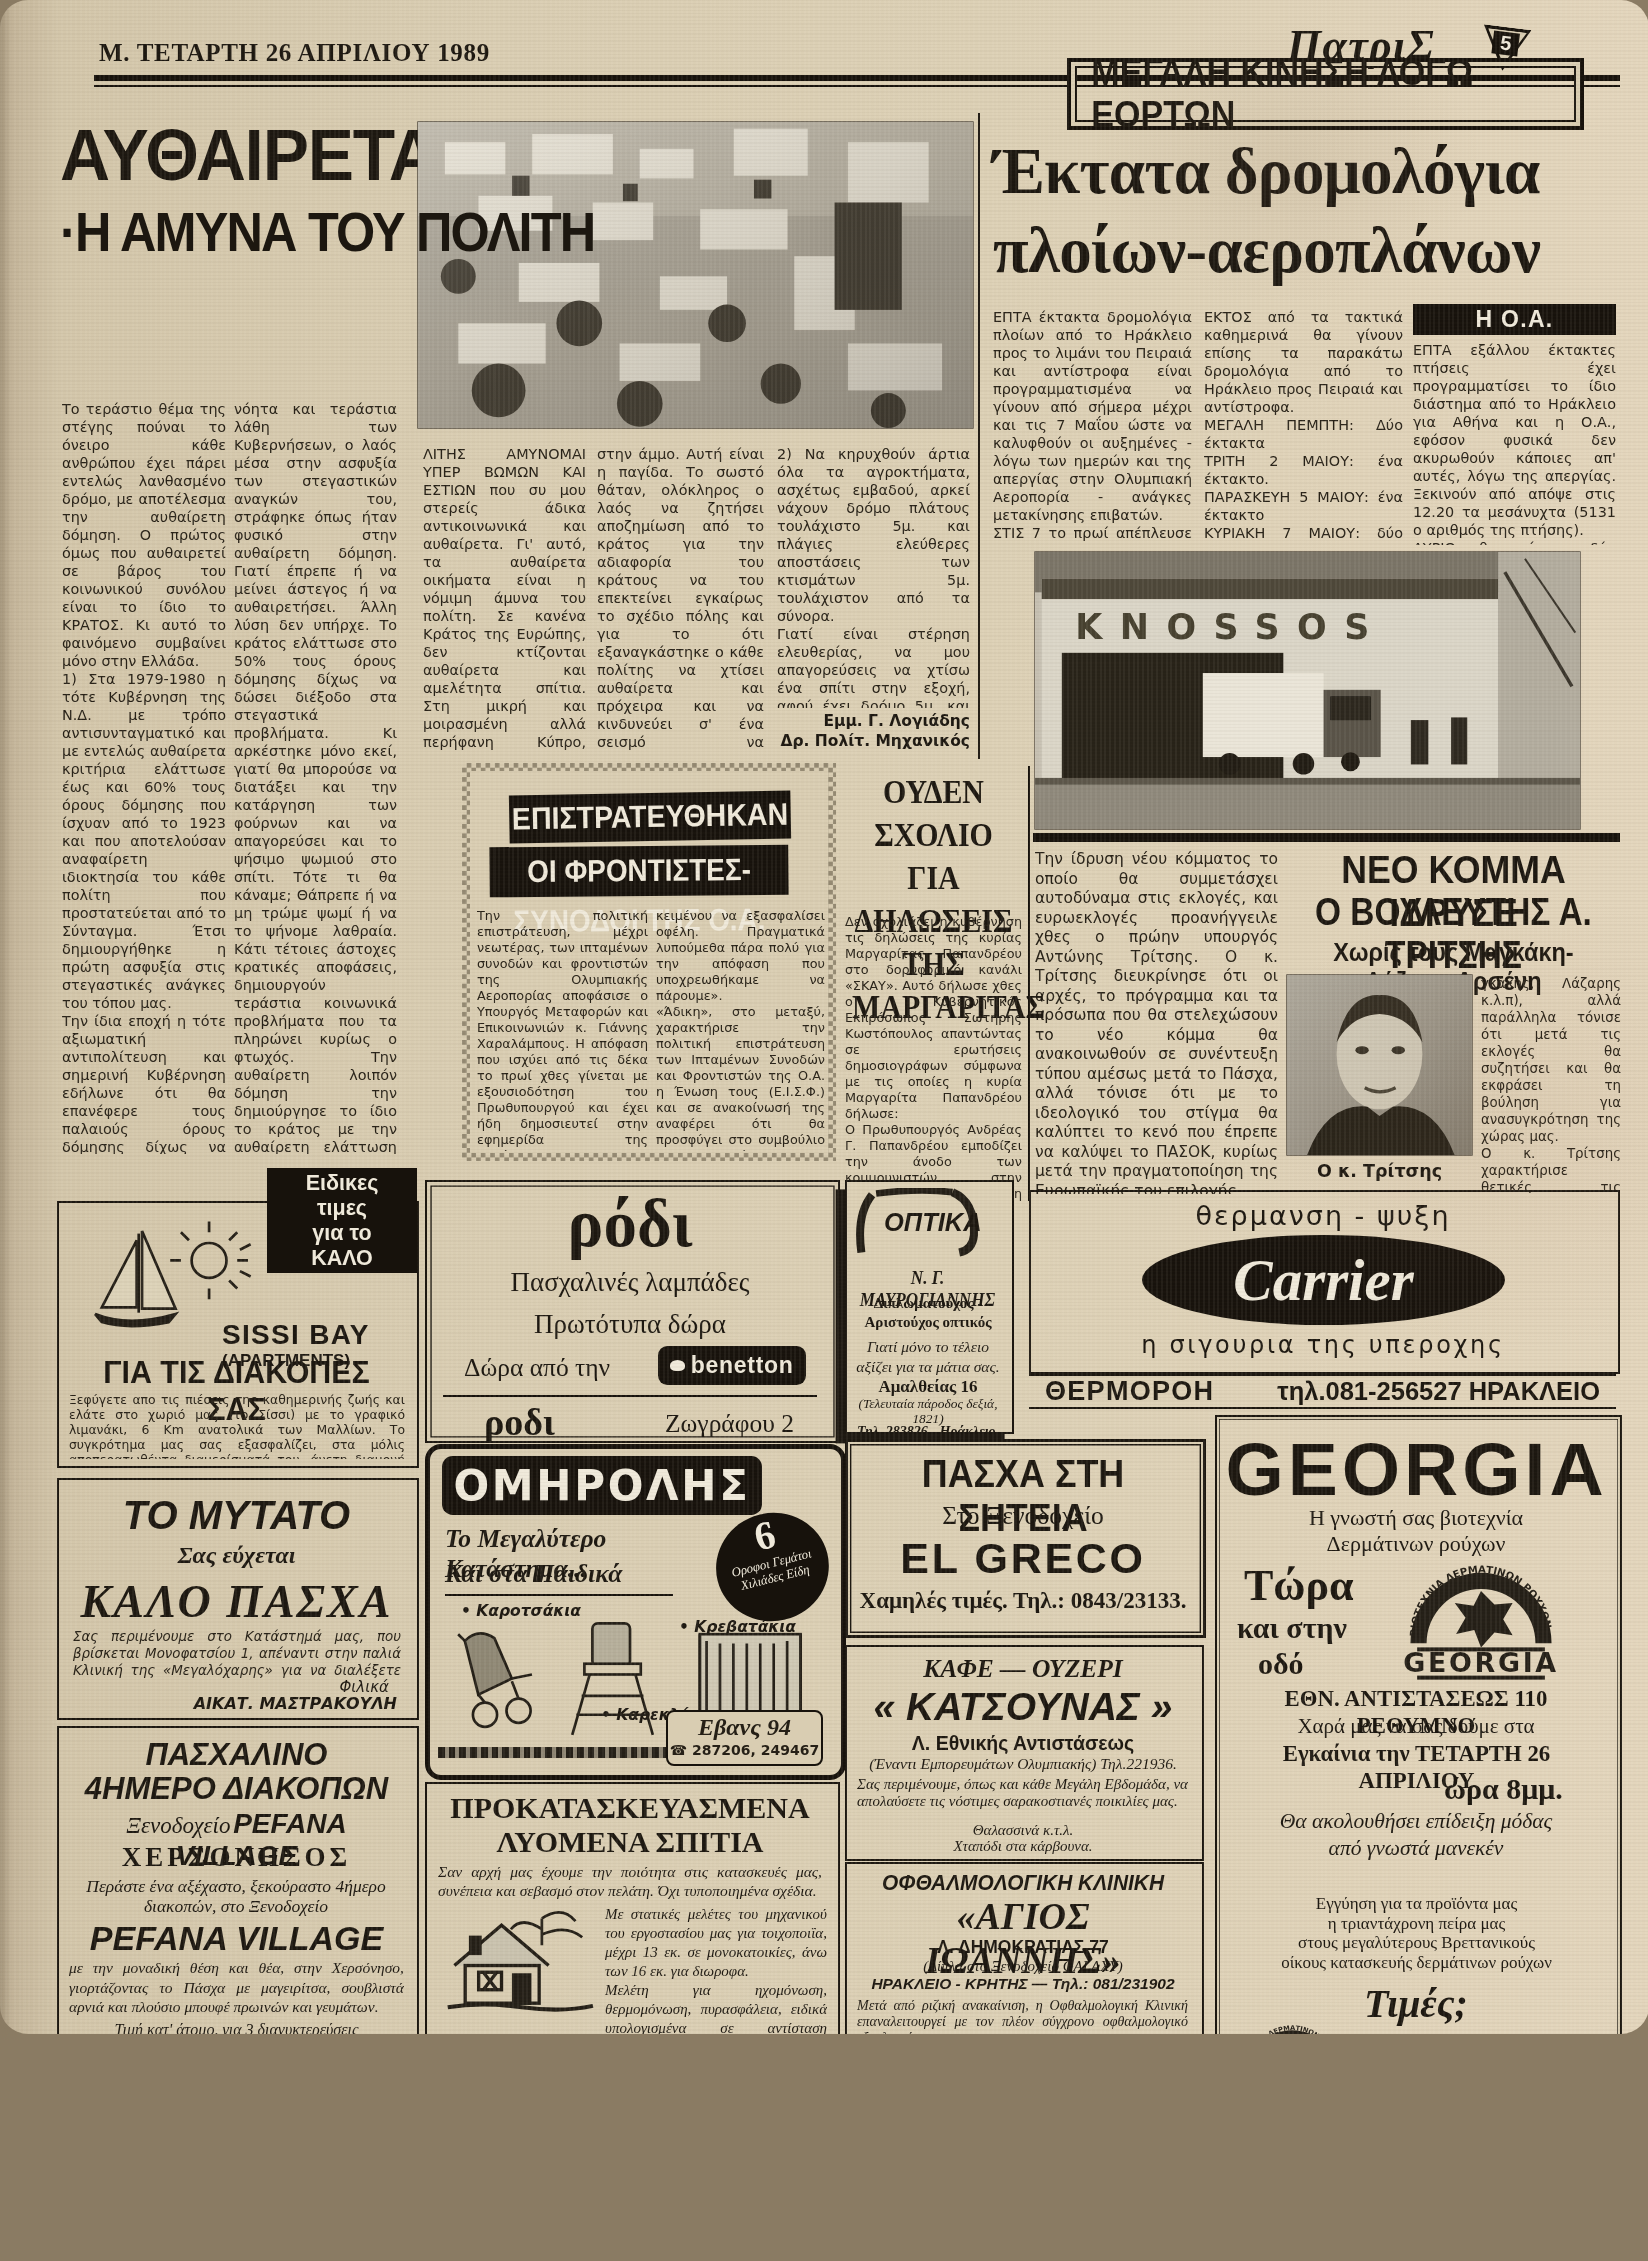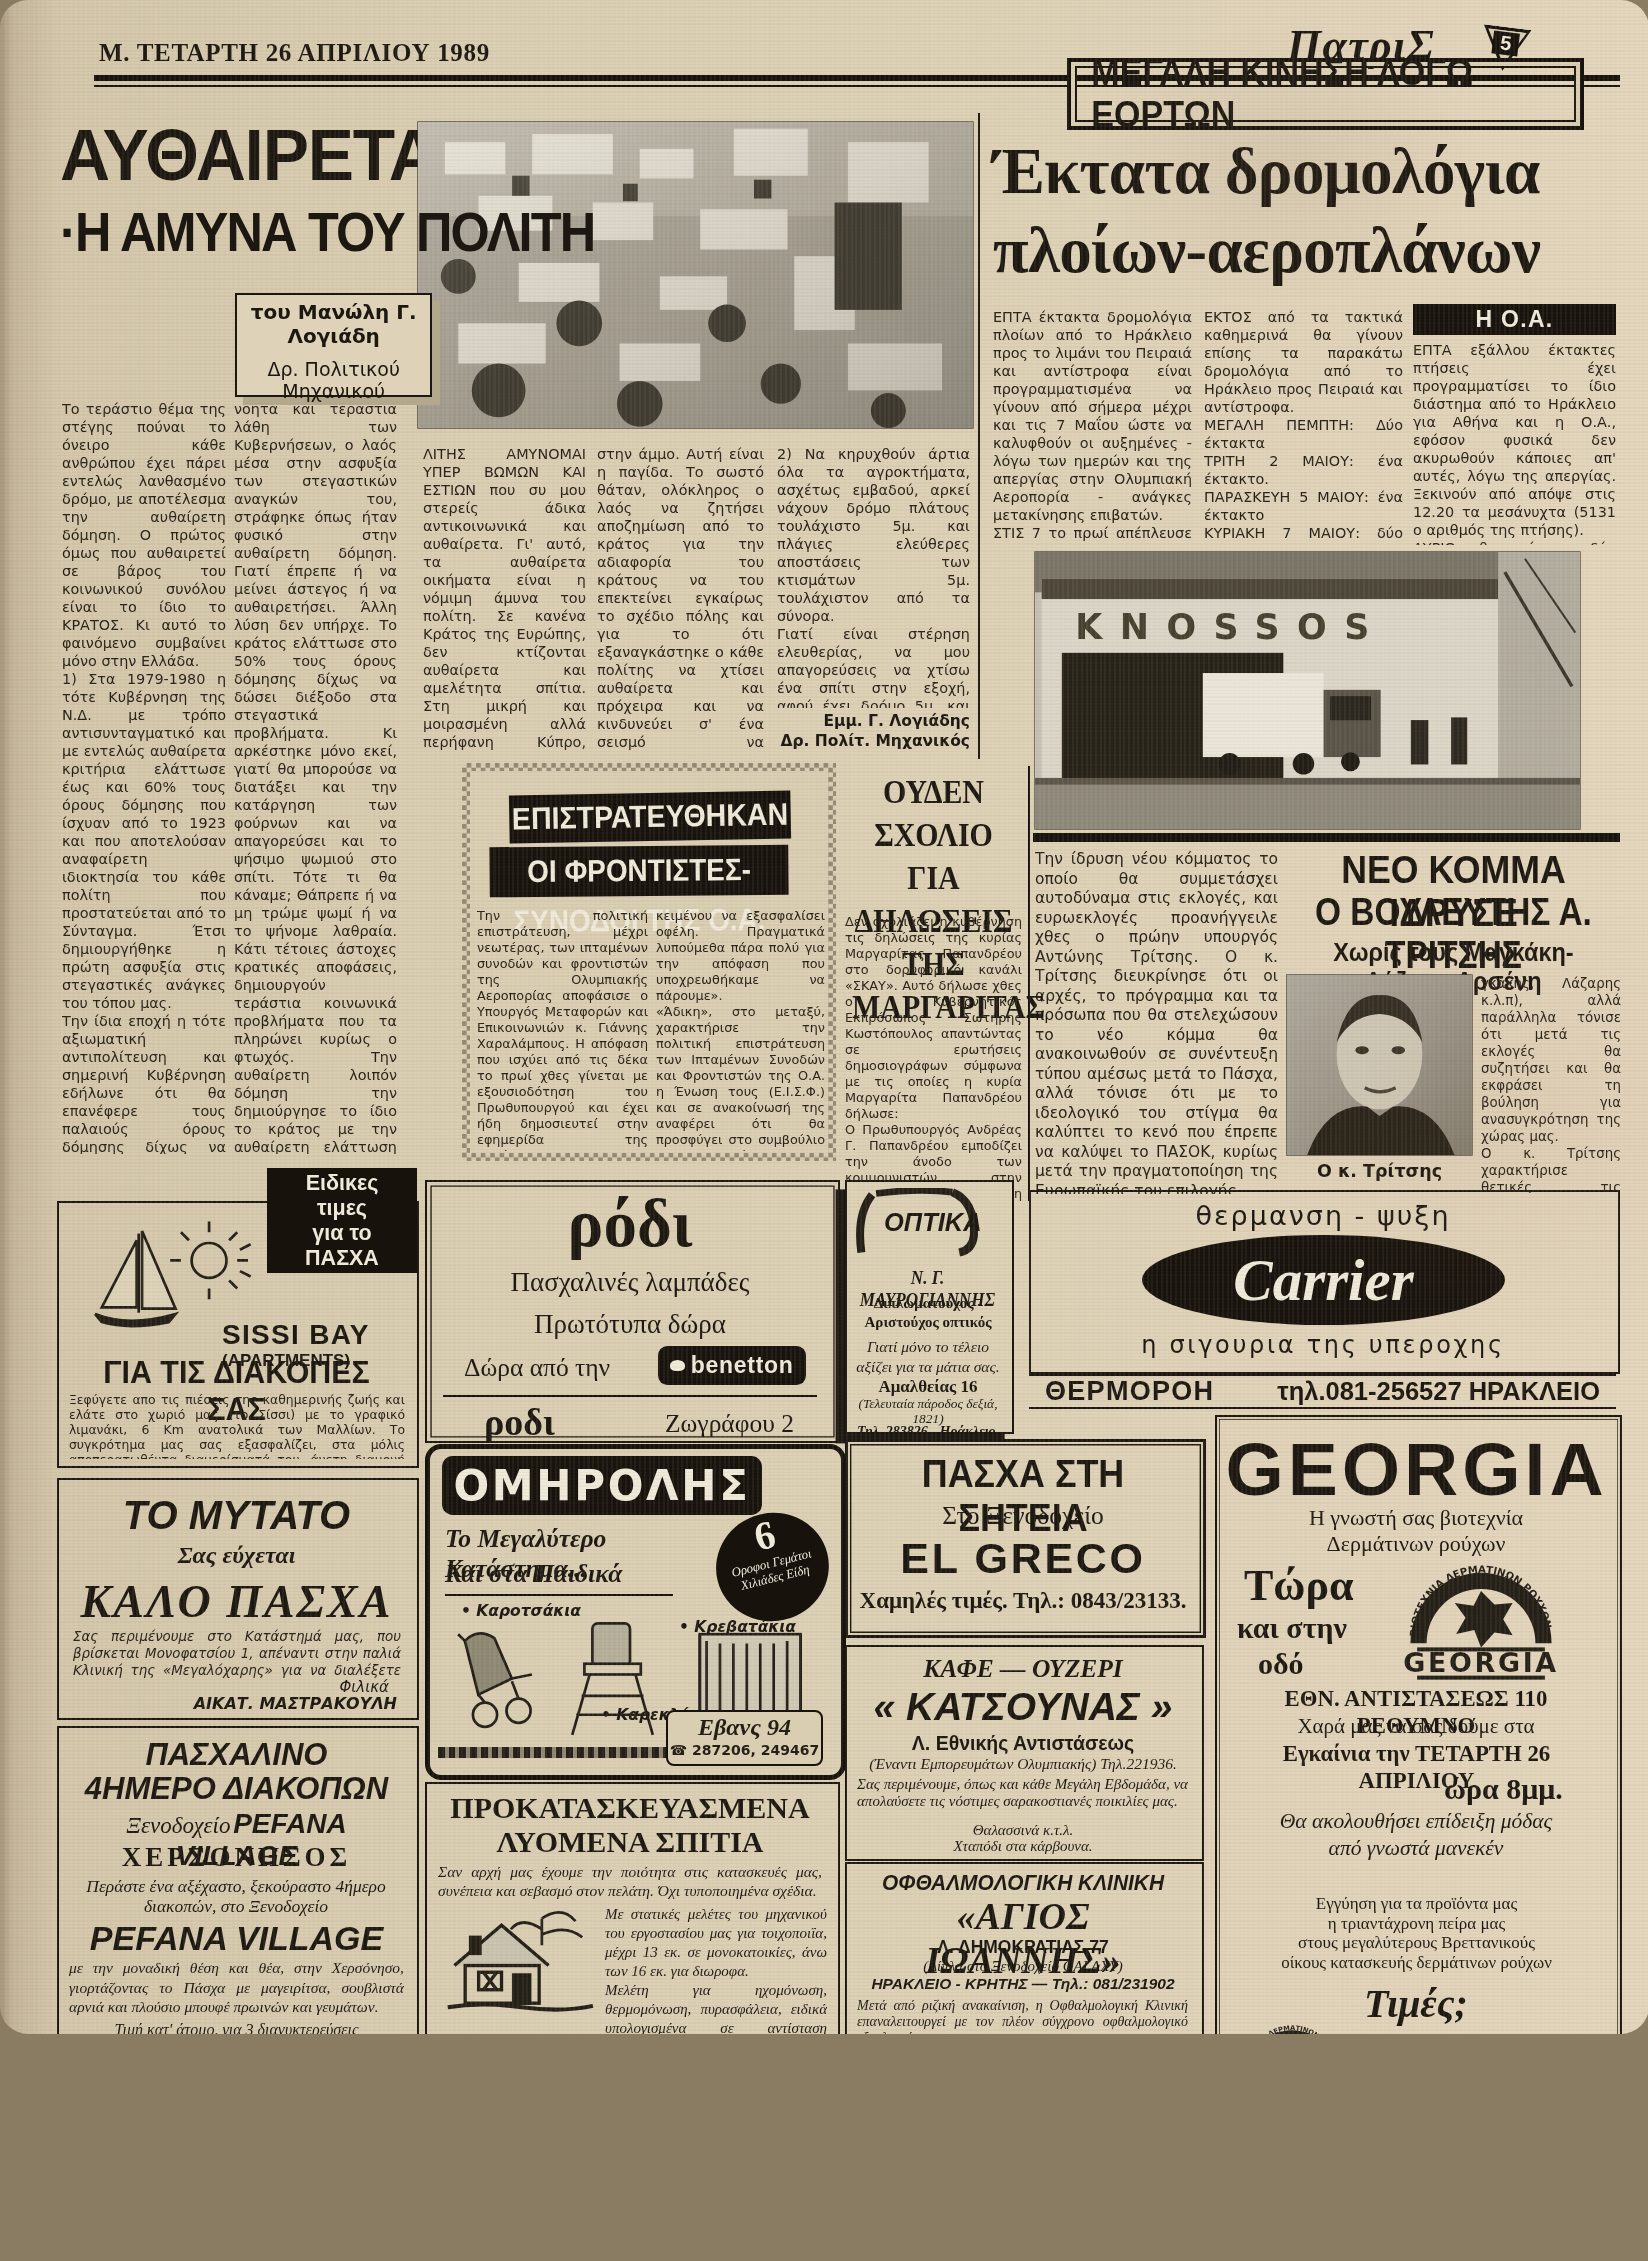--- a/index.html
+++ b/index.html
@@ -82,24 +82,20 @@
       <defs>
           <linearGradient id="gA" x1="0" y1="0" x2="1" y2="1">
         <stop offset="0" stop-color="#ffffff" stop-opacity=".14"></stop>
             <stop offset=".5" stop-color="#6c6557" stop-opacity=".12"></stop>
         <stop offset="1" stop-color="#37322a" stop-opacity=".25"></stop>
           </linearGradient>
         </defs>
     </svg>
   </div>
 
-  <div class="abs" style="left:235px;top:293px;width:180px;height:89px;border:2.7px solid #1c1710;background:#ded2b8;box-shadow:8px 8px 0 #b3a78c;z-index:2;padding:5.4px 6.7px;">
-    <div class="ctr ink" style="font-size:20px;font-weight:bold;font-family:'DejaVu Sans',sans-serif;">του Μανώλη Γ. Λογιάδη</div>
-    <div class="ctr ink" style="margin-top:9.4px;font-size:19px;font-family:'DejaVu Sans',sans-serif;">Δρ. Πολιτικού Μηχανικού</div>
-  </div>
 
   <div class="abs body-t ml clip" style="left:62px;top:400px;width:164px;height:754px;font-size:14.4px;line-height:18px;">Το τεράστιο θέμα της στέγης πούναι το όνειρο κάθε ανθρώπου έχει πάρει εντελώς λανθασμένο δρόμο, με αποτέλεσμα την αυθαίρετη δόμηση. Ο πρώτος όμως που αυθαιρετεί σε βάρος του κοινωνικού συνόλου είναι το ίδιο το ΚΡΑΤΟΣ. Κι αυτό το φαινόμενο συμβαίνει μόνο στην Ελλάδα.
 1) Στα 1979-1980 η τότε Κυβέρνηση της Ν.Δ. με τρόπο αντισυνταγματικό και με εντελώς αυθαίρετα κριτήρια ελάττωσε έως και 60% τους όρους δόμησης που ίσχυαν από το 1923 και που αποτελούσαν αναφαίρετη ιδιοκτησία του κάθε πολίτη που προστατεύεται από το Σύνταγμα. Έτσι δημιουργήθηκε η πρώτη ασφυξία στις στεγαστικές ανάγκες του τόπου μας.
 Την ίδια εποχή η τότε αξιωματική αντιπολίτευση και σημερινή Κυβέρνηση εδήλωνε ότι θα επανέφερε τους παλαιούς όρους δόμησης δίχως να πραγματοποιήσει την υπόσχεσή της αυτή, όπως και τόσες άλλες.
 2) Κι αφού έκοψαν τους ορόφους και εδημιούργησαν οι κρατούντες τεράστια αστικά και κοινωνικά προβλήματα, φάνηκαν ανάξιοι να επεκτείνουν ταχύτατα τα οικοδομικά σχέδια όλων των πόλεων της Ελλάδας με αποτέλεσμα να δημιουργηθούν τεράστιες στεγαστικές ανάγκες που τις αγνόησαν, οι κρατούντες.
 Τι θάπρεπε να κάμουν οι Κυβερνήτες; μα ακριβώς το αντίθετο. Πρώτα να επεκτείνουν και να πολεοδομήσουν τα σχέδια πόλεων και μετά να εκατοστώσουν τους ορόφους (δηλαδή τους όρους δόμησης) αφού πρώτα εξηγήσουν στο λαό την σωστή λύση μιας καλλίτερης και υγιεινότερης στέγης, και αφού θα δίδαν την σωστή διέξοδο στις στεγαστικές ανάγκες του λαού. Αλλά σε λαό δεν τον λογαριάζουν κατέφθασαν να προβατοποιήσουν ένα λαό πρώην και τώρα ρίχνουν μόνο συνθήματα και αντιμετωπίζουν τα προβλήματα με ευθαλασσιακές λύσεις.
 3) Ξαφνικά και μόλις προ τριετίας άρχισε το Κράτος να ονομάζει «οικιστικές περιοχές» ολόκληρες εκτάσεις με τους δρομίσκους, τους ατραπούς και τις φυσικές εμπασιές που είχαν τα περιοχές αυτές και δίχως την ελάχιστη πολεοδόμηση των περιοχών αυτών.
 Δηλαδή όλα στο γόνατο:
 Μετά από όλα αυτά τα αδιά-</div>
   <div class="abs body-t ml clip" style="left:234px;top:400px;width:163px;height:754px;font-size:14.4px;line-height:18px;">νόητα και τεράστια λάθη των Κυβερνήσεων, ο λαός μέσα στην ασφυξία των στεγαστικών αναγκών του, στράφηκε όπως ήταν φυσικό στην αυθαίρετη δόμηση. Γιατί έπρεπε ή να μείνει άστεγος ή να αυθαιρετήσει. Άλλη λύση δεν υπήρχε. Το κράτος ελάττωσε στο 50% τους όρους δόμησης δίχως να δώσει διέξοδο στα στεγαστικά προβλήματα. Κι αρκέστηκε μόνο εκεί, γιατί θα μπορούσε να διατάξει και την κατάργηση των φούρνων και να απαγορεύσει και το ψήσιμο ψωμιού στο σπίτι. Τότε τι θα κάναμε; Θάπρεπε ή να μη τρώμε ψωμί ή να το ψήνομε λαθραία. Κάτι τέτοιες άστοχες κρατικές αποφάσεις, δημιουργούν τεράστια κοινωνικά προβλήματα που τα πληρώνει κυρίως ο φτωχός. Την αυθαίρετη λοιπόν δόμηση την δημιούργησε το ίδιο το κράτος με την αυθαίρετη ελάττωση των όρων δόμησης, με την αυθαίρετη άρνησή του, να επεκτείνει τα σχέδια πόλης, με την αυθαιρεσία του να ονομάζει όπου θέλει «οικιστικές περιοχές» για να νομιμοποιεί τα χωράφια μερικών ημετέρων και να τα κά-
@@ -207,21 +203,21 @@
   <div class="abs body-t ml clip" style="left:477px;top:908px;width:171px;height:243px;font-size:12.8px;line-height:16px;">Την πολιτική επιστράτευση, μέχρι νεωτέρας, των ιπταμένων συνοδών και φροντιστών της Ολυμπιακής Αεροπορίας αποφάσισε ο Υπουργός Μεταφορών και Επικοινωνιών κ. Γιάννης Χαραλάμπους. Η απόφαση που ισχύει από τις δέκα το πρωί χθες γίνεται με εξουσιοδότηση του Πρωθυπουργού και έχει ήδη δημοσιευτεί στην εφημερίδα της Κυβέρνησης.
 Ο Υπουργός Μεταφορών και Επικοινωνιών, σε δήλωσή του αμέσως μετά την κοινοποίηση της απόφασης, αναφέρει ότι «αφού σταθμίσαμε όλους τους παράγοντες (τηλεγραφήματα διαμαρτυρίας…) δεν έχει δικαίωμα να χρησιμοποιεί ως</div>
   <div class="abs body-t ml clip" style="left:656px;top:908px;width:169px;height:243px;font-size:12.8px;line-height:16px;">κειμένου να εξασφαλίσει οφέλη. Πραγματικά λυπούμεθα πάρα πολύ για την απόφαση που υποχρεωθήκαμε να πάρουμε».
 «Άδικη», στο μεταξύ, χαρακτήρισε την πολιτική επιστράτευση των Ιπταμένων Συνοδών και Φροντιστών της Ο.Α. η Ένωση τους (Ε.Ι.Σ.Φ.) και σε ανακοίνωσή της αναφέρει ότι θα προσφύγει στο συμβούλιο της επικρατείας.
 Σε δήλωσή του στο ΑΠΕ, ο πρόεδρος της Ε.Ι.Σ.Φ. κ. Ηρ. Ευσταθίου αναφέρει ότι «ανεξάρτητα από την επιστράτευση, θα βρούμε τρόπους να δημιουργήσουμε προβλήματα στην εταιρία. Τη συνολική μας στάση, όμως θα καθορίσουμε μετά το Πάσχα σε κοινή σύσκεψη με τα κόμματα της Αντιπολίτευσης.</div>
 
   <div class="abs box" style="left:57px;top:1201px;width:358px;height:263px;"></div>
   <div class="abs whiteonblack ml ctr sans" style="left:267px;top:1168px;width:150px;height:102px;font-size:21.5px;font-weight:bold;line-height:25px;padding-top:2.7px;z-index:2;">Ειδικες
 τιμες
 για το
-ΠΑΣΧΑ</div>
+ΚΑΛΟ</div>
   <div class="abs" style="left:75px;top:1220px;width:181px;height:113px;">
     <svg width="181" height="113" viewBox="0 0 270 168">
       <g stroke="#241f17" fill="none" stroke-width="4">
         <path d="M30 140 Q80 160 150 140 L140 152 Q80 164 40 152 Z" fill="#241f17"></path>
         <path d="M95 20 L95 138"></path>
         <path d="M92 30 L40 130 L92 130 Z" fill="#dcd2b8"></path>
         <path d="M100 16 L150 132 L100 132 Z" fill="#dcd2b8"></path>
         <circle cx="200" cy="60" r="26"></circle>
         <path d="M200 18 L200 2 M200 102 L200 118 M158 60 L142 60 M242 60 L258 60 M170 30 L158 18 M230 30 L242 18 M230 90 L242 102 M246 44 L262 36 M246 76 L262 84"></path>
       </g>

